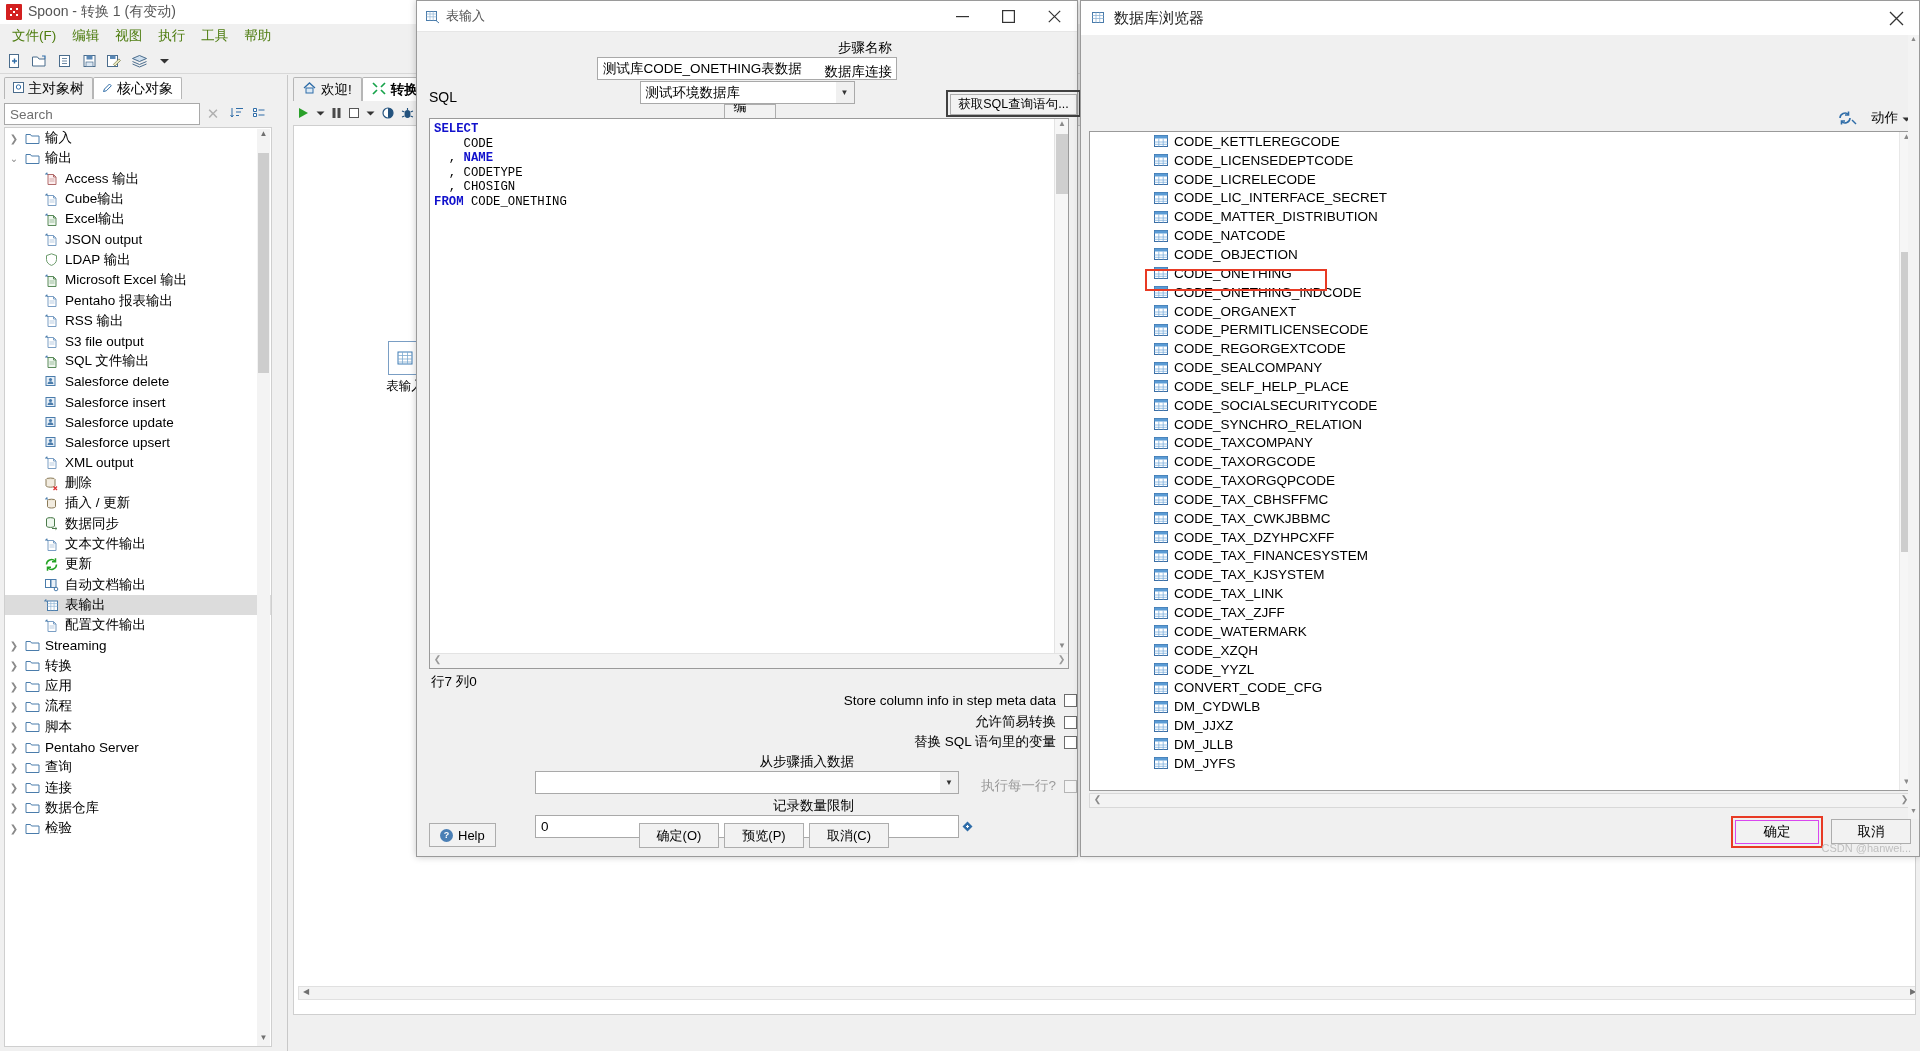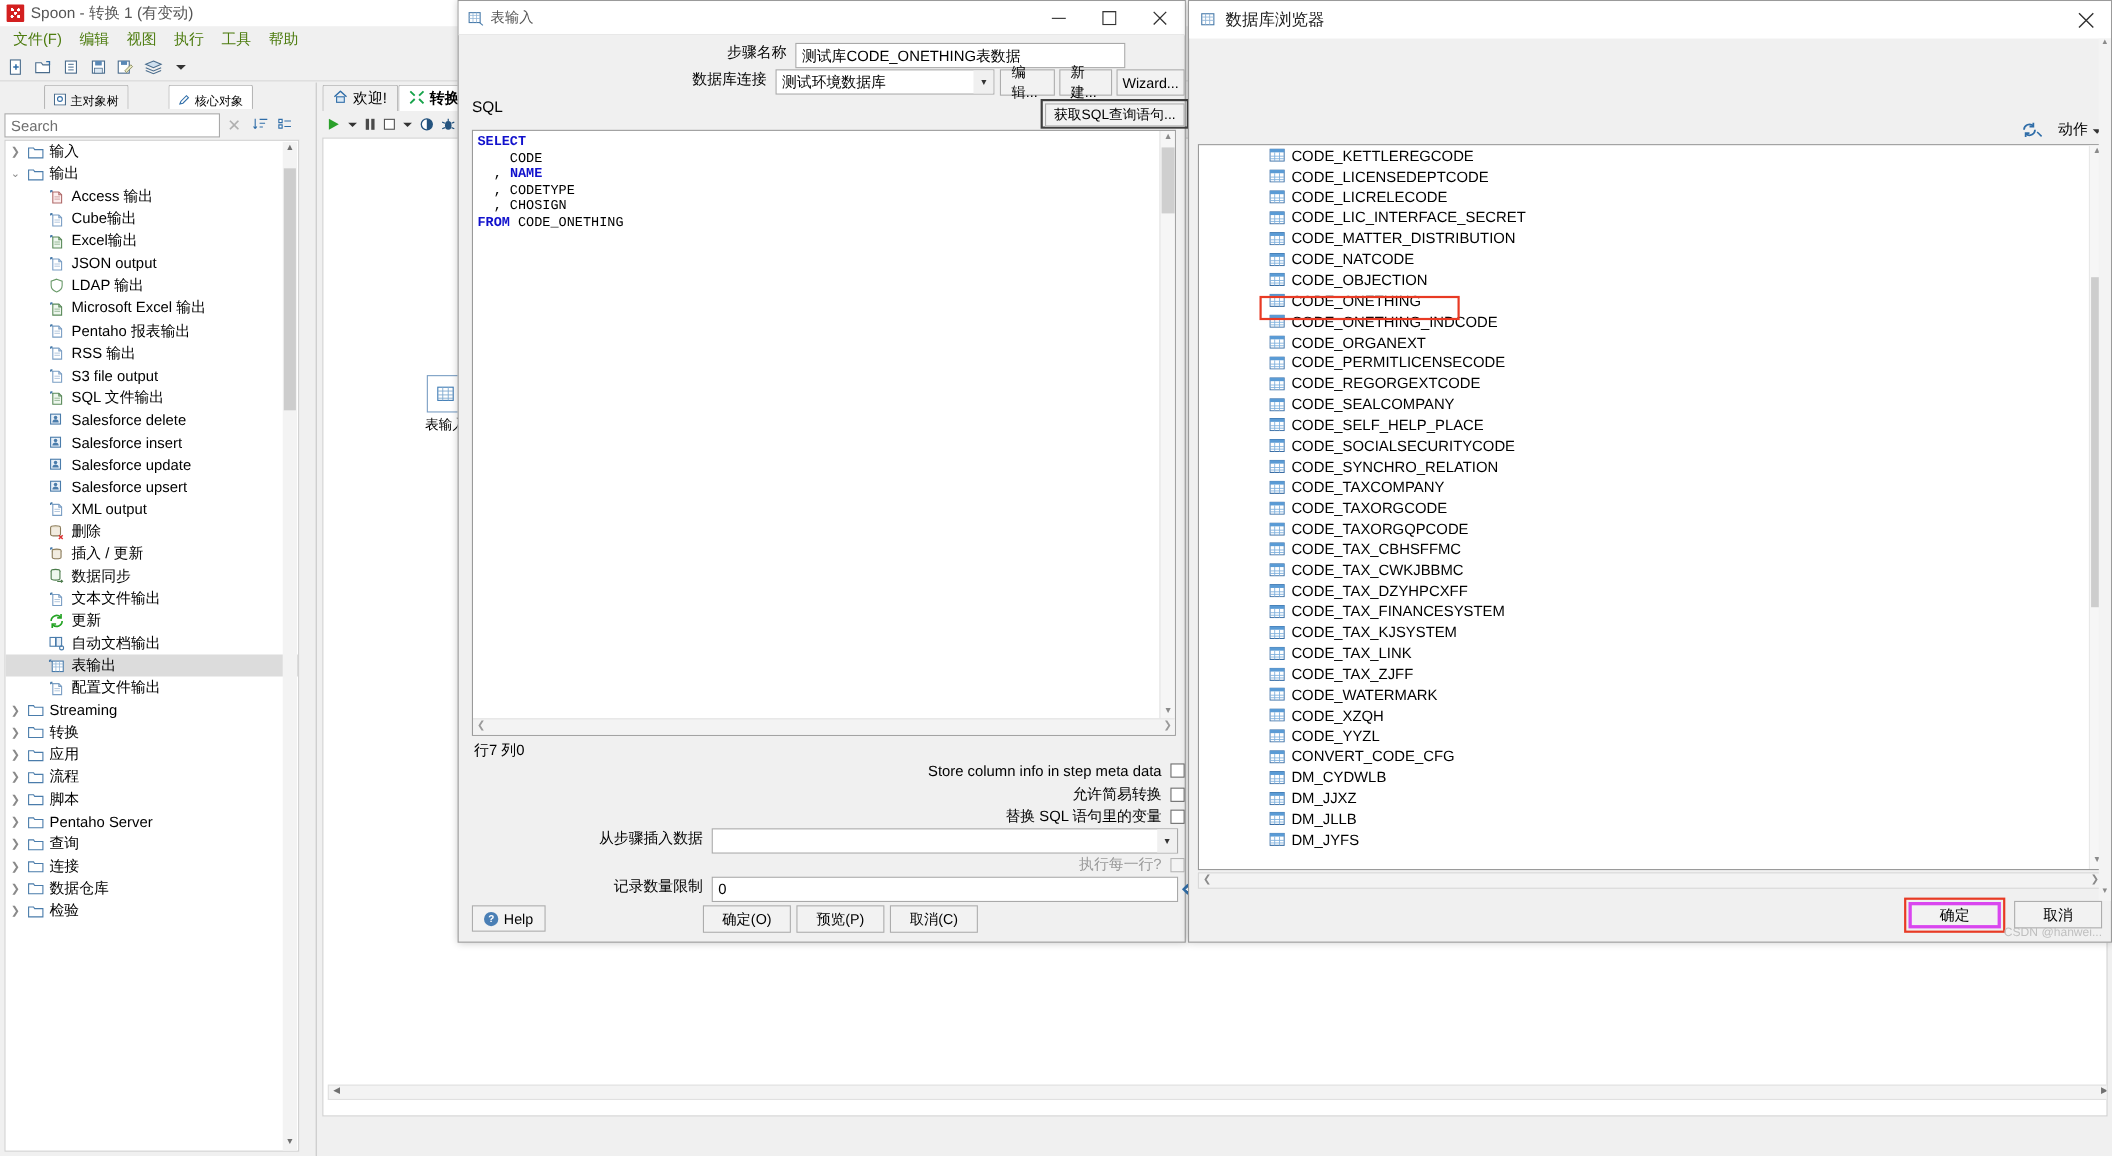--- a/index.html
+++ b/index.html
@@ -55,23 +55,23 @@
 
   
   #left-panel {
     position: absolute; left: 0; top: 75px; width: 288px; height: 976px;
     background: #f0f0f0; border-right: 1px solid #c8c8c8;
   }
   #left-tabs {
     position: absolute; left: 4px; top: 0; height: 24px; display: flex; align-items: flex-end;
   }
   .ltab {
-    height: 22px; padding: 0 8px; display: flex; align-items: flex-end; gap: 4px;
-    font-size: 11px; background: #f0f0f0; border: 1px solid #b6b6b6;
-    border-bottom: none; border-radius: 2px 2px 0 0; cursor: default; margin-left: 36px;
+    height: 22px; padding: 0 8px; display: flex; align-items: center; gap: 4px;
+    font-size: 14px; background: #f0f0f0; border: 1px solid #b6b6b6;
+    border-bottom: none; border-radius: 2px 2px 0 0; cursor: default;
   }
   .ltab.active { background: #ffffff; }
   .ltab .tico { font-size: 11px; color: #2f5d8c; }
   #search-row {
     position: absolute; left: 4px; top: 26px; width: 276px; height: 26px;
     display: flex; align-items: center; background: #f0f0f0;
   }
   #search-input {
     width: 196px; height: 22px; border: 1px solid #a9a9a9; background: #fff;
     font-size: 13.5px; padding: 0 5px; color: #333; font-family: "Liberation Sans", sans-serif;
@@ -138,21 +138,21 @@
   }
   #dlg-title {
     height: 31px; display: flex; align-items: center; padding-left: 8px;
     background: #ffffff; border-bottom: 1px solid #e6e6e6;
   }
   #dlg-title .dti { margin-right: 6px; color: #3a6ea5; display: inline-flex; }
   #dlg-title .dtt { font-size: 13px; color: #555; }
   #dlg-ctrls { position: absolute; right: 0; top: 0; display: flex; }
   .wbtn { width: 46px; height: 31px; display: flex; align-items: center; justify-content: center; color: #333; cursor: default; }
 
-  .frow { position: absolute; display: flex; align-items: flex-start; }
+  .frow { position: absolute; display: flex; align-items: center; flex-direction: column; }
   .flabel { font-size: 13.5px; text-align: right; margin-right: 8px; }
   .finput {
     height: 23px; border: 1px solid #a9a9a9; background: #fff; font-size: 13.5px;
     padding: 0 5px; display: flex; align-items: center; font-family: "Liberation Sans", sans-serif;
   }
   .dbtn {
     height: 24px; border: 1px solid #adadad; background: #f2f2f2; font-size: 13px;
     padding: 0 9px; display: flex; align-items: center; justify-content: center; cursor: default;
     font-family: "Liberation Sans", sans-serif; color: #000;
   }
@@ -246,21 +246,21 @@
   }
   #dbp-vscroll { position: absolute; right: 0; top: 0; width: 13px; height: 658px; background: #f6f6f6; border-left: 1px solid #e8e8e8; }
   #dbp-vscroll .thumb { position: absolute; left: 1px; top: 120px; width: 11px; height: 300px; background: #cdcdcd; }
   #dbp-vscroll .arrow { position: absolute; left: 0; width: 13px; height: 13px; text-align: center; font-size: 8px; color: #8a8a8a; }
   #dbp-hscroll { position: absolute; left: 8px; top: 792px; width: 824px; height: 15px; background: #f3f3f3; border: 1px solid #d8d8d8; }
   #dbp-hscroll .arrow { position: absolute; top: 0; width: 15px; height: 13px; text-align: center; font-size: 9px; color: #8a8a8a; }
 
   #dbp-footer { position: absolute; right: 8px; bottom: 8px; display: flex; align-items: center; gap: 8px; }
   #ok-wrap { border: 2px solid #e83a24; padding: 2px; }
   #ok-btn {
-    width: 84px; height: 24px; border: 3px solid #d946ef; background: #f2f2f2; font-size: 13.5px;
+    width: 84px; height: 24px; border: 1px solid #d946ef; background: #f2f2f2; font-size: 13.5px;
     display: flex; align-items: center; justify-content: center; cursor: default;
   }
   #cancel-btn {
     width: 80px; height: 25px; border: 1px solid #adadad; background: #f2f2f2; font-size: 13.5px;
     display: flex; align-items: center; justify-content: center; cursor: default; margin-bottom: 1px;
   }
   #watermark {
     position: absolute; right: 8px; bottom: 2px; font-size: 11px; color: #bfbfbf;
   }
   .rightedge-scroll {

